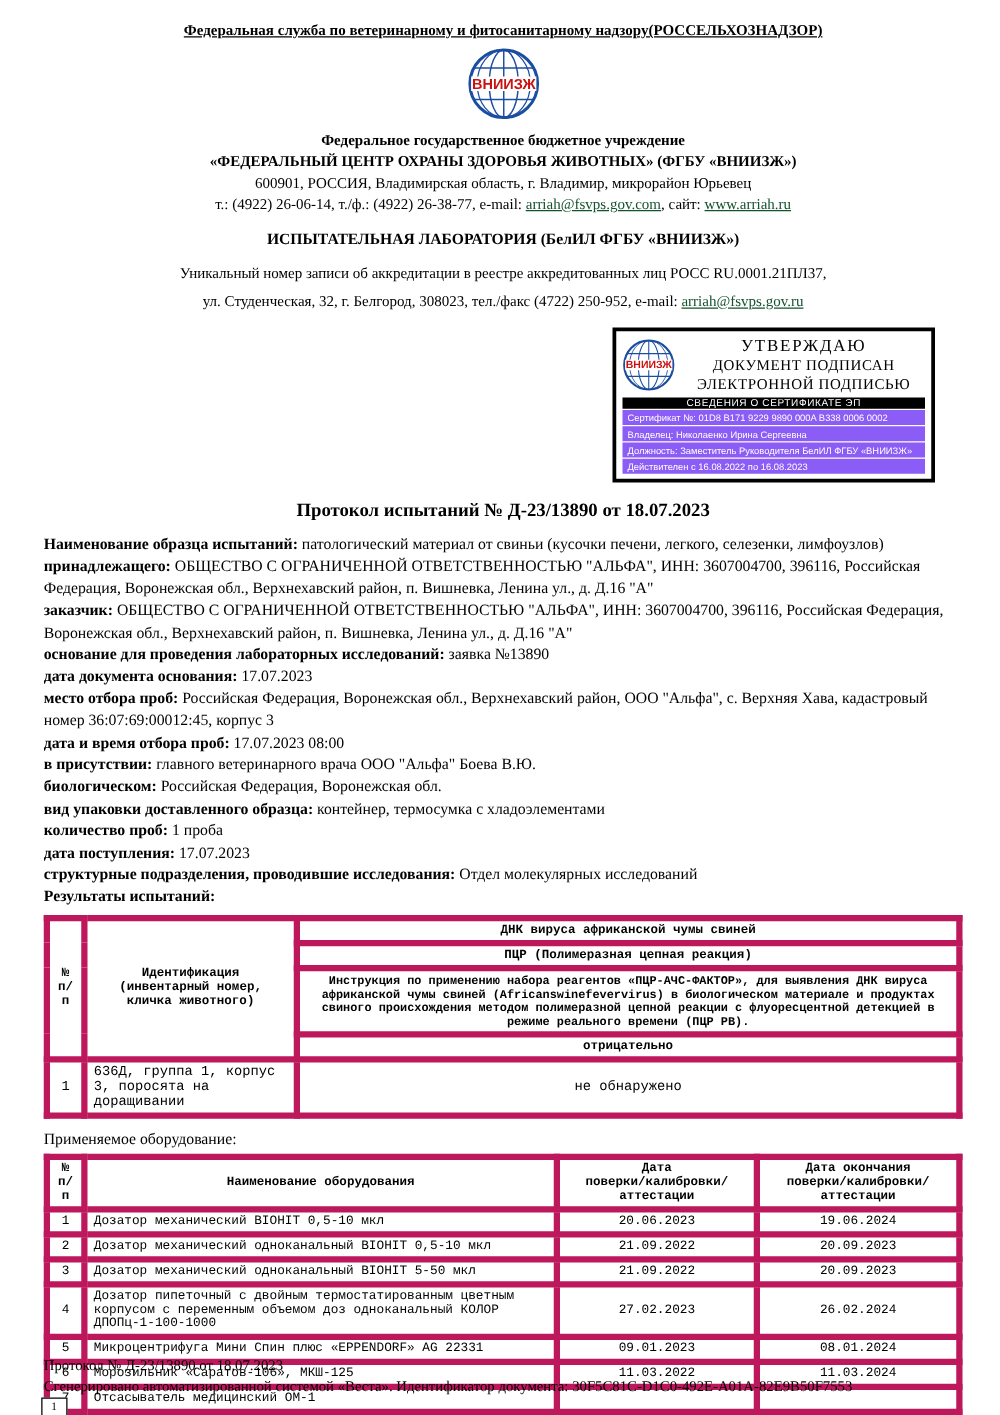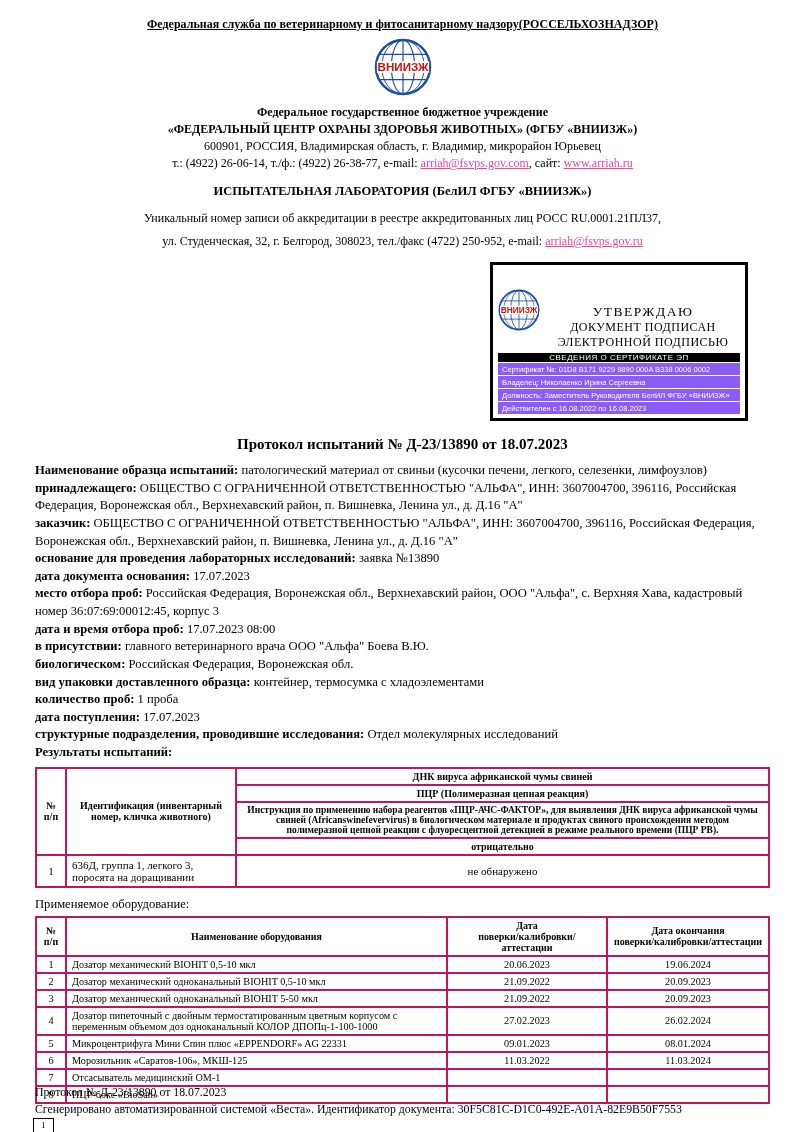--- a/index.html
+++ b/index.html
@@ -7,48 +7,48 @@
   .page {
     width:800px; height:1132px; margin:0 auto; background:#fff;
     font-family:"Liberation Serif", serif; color:#000;
     position:relative; overflow:hidden; padding:16px 30px 0 35px;
   }
   .center { text-align:center; }
   .b { font-weight:bold; }
   .u { text-decoration:underline; }
   .hdr { font-size:12px; line-height:1.42; }
   .logo-wrap { margin:5px 0 3px; }
-  .link { color:#ec4899; text-decoration:underline; cursor:pointer; }
+  .link { color:#14532d; text-decoration:underline; cursor:pointer; }
   .lab-title { margin-top:11px; font-size:12.5px; }
   .acc { margin-top:9px; }
   .addr2 { margin-top:6px; }
 
   .stamp {
     width:258px; border:3px solid #000; margin:12px 22px 0 auto;
     padding:4px 5px 4px; background:#fff;
   }
   .stamp-top { display:flex; align-items:center; gap:6px; margin-bottom:3px; }
-  .stamp-right { flex:1; text-align:center;margin-top:35px; }
+  .stamp-right { flex:1; text-align:center; }
   .stamp-approve { font-size:13.5px; letter-spacing:1.5px; }
   .stamp-line { font-size:12px; letter-spacing:.5px; }
   .stamp-band {
     background:#000; color:#fff; font-size:8px; text-align:center;
     padding:0 0; font-family:"Liberation Sans", sans-serif; letter-spacing:.5px;
   }
   .stamp-det {
     background:#8b5cf6; color:#fff; font-size:7.5px; padding:1.5px 4px;
     margin-top:1px; font-family:"Liberation Sans", sans-serif; white-space:nowrap; overflow:hidden;
   }
 
   .title { font-size:15px; text-align:center; margin:15px 0 9px; font-weight:bold; }
 
   .fld { margin:0; font-size:12.6px; line-height:1.4; }
 
   table { border-collapse:collapse; width:100%; table-layout:fixed; }
-  td { border:2px solid #be185d; vertical-align:middle; word-wrap:break-word; }
+  td { border:5px solid #be185d; vertical-align:middle; word-wrap:break-word;font-family:Liberation Mono, monospace; }
   .pre { white-space:pre-line; }
   .ctr { text-align:center; }
 
   .rtab { margin-top:5px; }
   .rtab td { font-size:10px; padding:2px 5px; }
   .rtab .hc { font-weight:bold; text-align:center; }
   .rtab .instr { font-size:9.5px; padding:2px 8px; }
   .rtab .data td { font-size:11px; height:32px; }
 
   .eq-head { font-size:12.6px; margin:9px 0 4px; }
@@ -151,21 +151,21 @@
           <td class="hc">ПЦР (Полимеразная цепная реакция)</td>
         </tr>
     <tr>
           <td class="hc instr">Инструкция по применению набора реагентов «ПЦР-АЧС-ФАКТОР», для выявления ДНК вируса африканской чумы свиней (Africanswinefevervirus) в биологическом материале и продуктах свиного происхождения методом полимеразной цепной реакции с флуоресцентной детекцией в режиме реального времени (ПЦР РВ).</td>
         </tr>
     <tr>
           <td class="hc">отрицательно</td>
         </tr>
     <tr class="data">
       <td class="ctr">1</td>
-      <td>636Д, группа 1, легкого 3, поросята на доращивании</td>
+      <td>636Д, группа 1, корпус 3, поросята на доращивании</td>
       <td class="ctr">не обнаружено</td>
     </tr>
   </tbody>
     </table>
 
   <div class="eq-head">Применяемое оборудование:</div>
 
   <table class="etab">
     <colgroup>
         <col style="width:30px">

